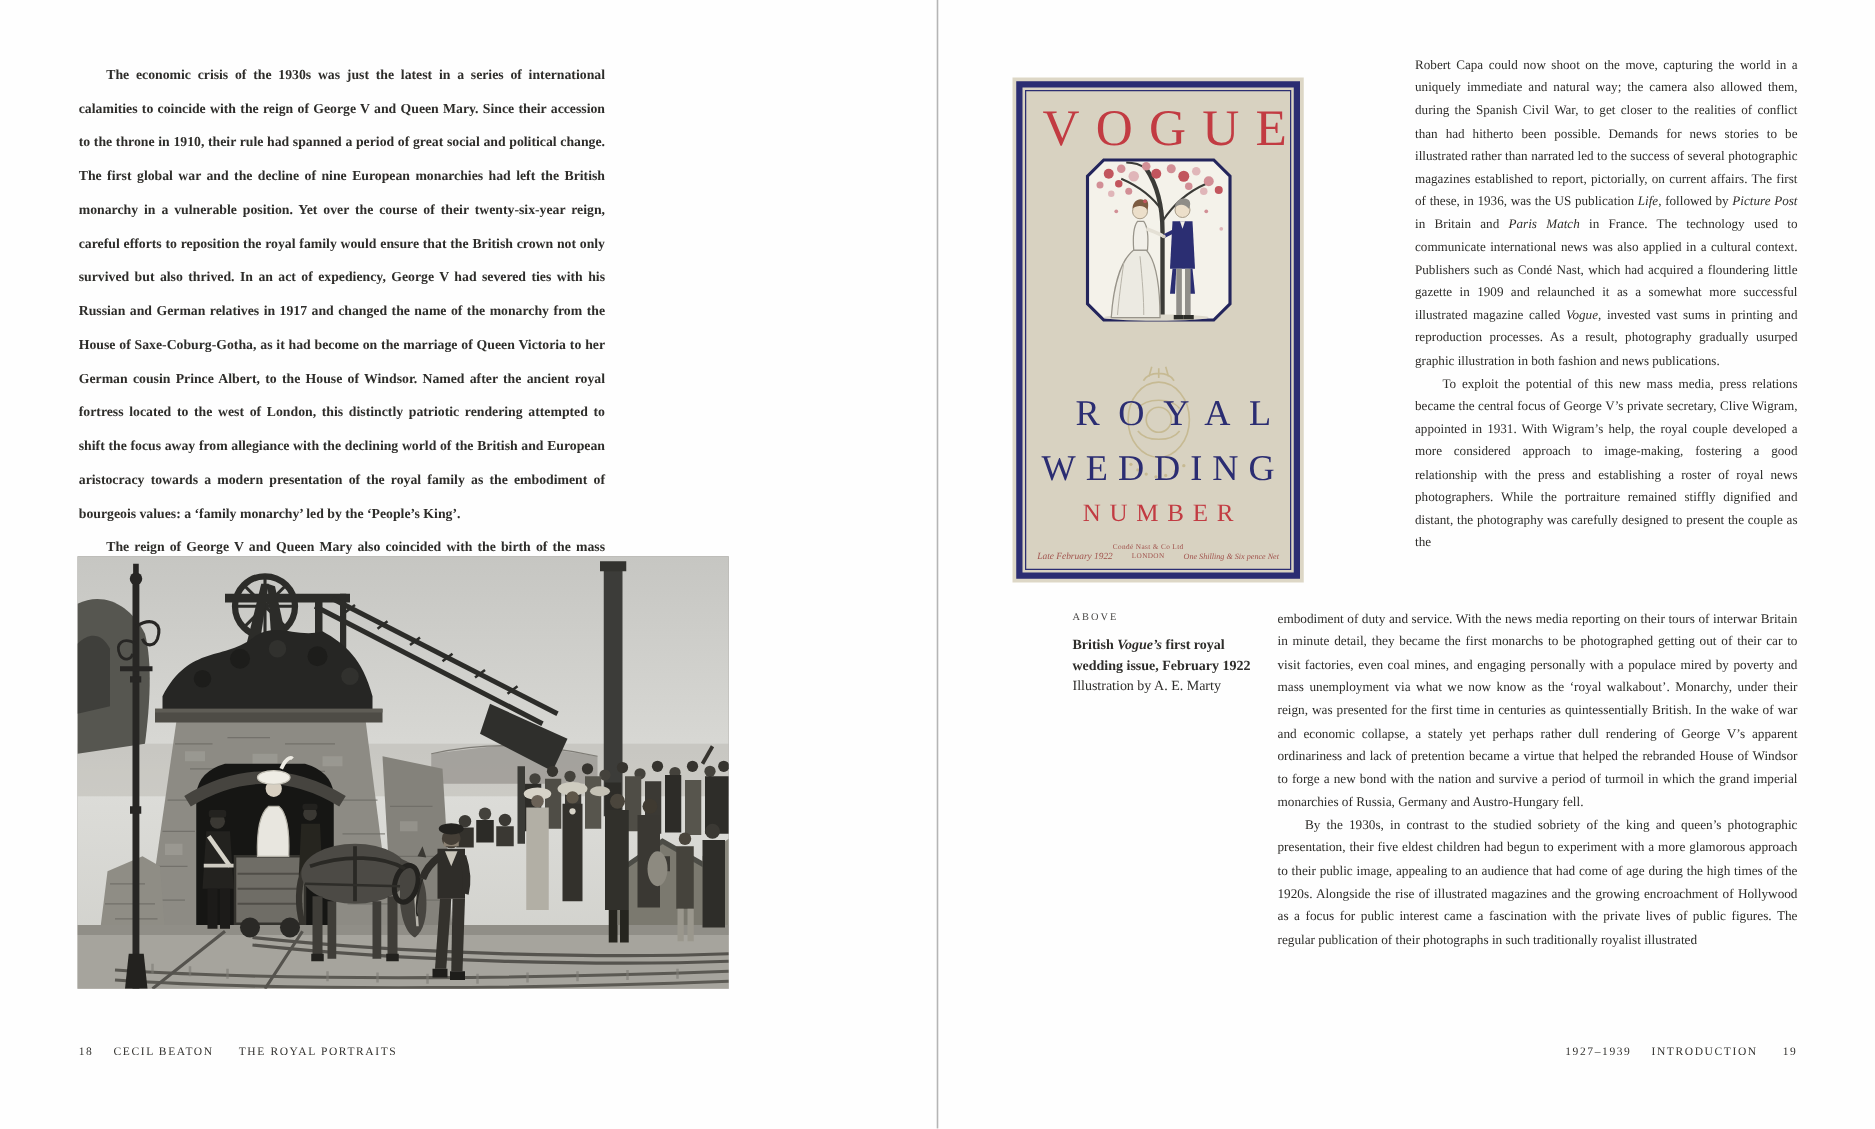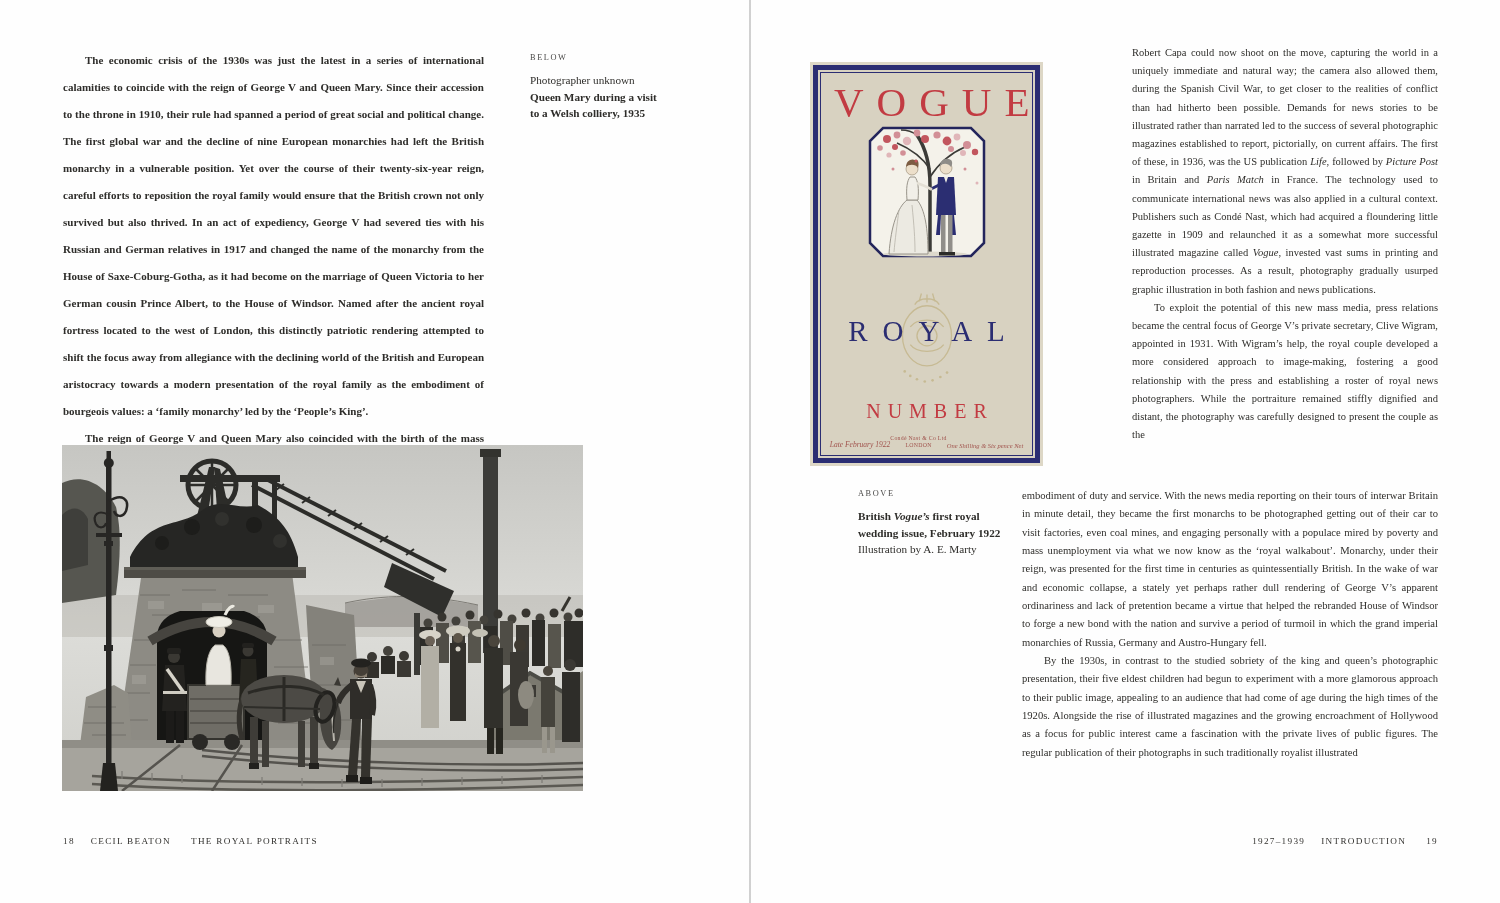--- a/index.html
+++ b/index.html
@@ -34,21 +34,21 @@
          background:#ddd7c6;padding:3px;box-sizing:border-box;}
   .cover-frame{height:100%;border:5px solid var(--navy,#2b2d72);padding:2px;box-sizing:border-box;background:#d8d2c1;}
   .cover-inner{height:100%;border:1px solid var(--navy,#2b2d72);position:relative;box-sizing:border-box;
                background:#d8d2c1;overflow:hidden;}
   .masthead{position:absolute;top:5px;left:0;right:0;text-align:center;font-size:41px;
             color:var(--red,#c23b42);letter-spacing:13px;text-indent:13px;font-weight:400;z-index:2;}
   .cover-art{position:absolute;top:52px;left:50%;transform:translateX(-50%);width:120px;height:134px;z-index:2;}
   .crest{position:absolute;top:216px;left:50%;transform:translateX(-50%);width:78px;height:100px;opacity:.55;z-index:0;}
   .cover-text{position:absolute;left:0;width:100%;text-align:center;z-index:1;}
   .line-the{top:204px;font-style:italic;font-size:27px;color:var(--red,#c23b42);}
-  .line-royal{top:242px;font-size:29px;letter-spacing:15px;text-indent:15px;color:var(--navy,#2b2d72);}
+  .line-royal{top:242px;font-size:29px;letter-spacing:15px;text-indent:15px;color:var(--navy,#2b2d72);text-align:right;}
   .line-wedding{top:286px;font-size:29px;letter-spacing:8px;text-indent:8px;color:var(--navy,#2b2d72);}
   .line-number{top:327px;font-size:20px;letter-spacing:7px;text-indent:7px;color:var(--red,#c23b42);}
   .cover-bottom{position:absolute;left:8px;right:8px;bottom:6px;display:flex;
                 justify-content:center;align-items:flex-end;color:#a0524c;z-index:2;}
   .cover-date{font-style:italic;font-size:7.5px;}
   .cover-pub{text-align:center;font-size:5.8px;line-height:6.8px;letter-spacing:.3px;}
   .cover-price{font-style:italic;font-size:6.5px;}
 
   
   .right-col{position:absolute;left:1132px;top:44px;width:306px;
@@ -63,26 +63,20 @@
 <body>
 
 <div id="canvas">
   <div class="gutter"></div>
 
   <div class="left-body">
     <p>The economic crisis of the 1930s was just the latest in a series of international calamities to coincide with the reign of George V and Queen Mary. Since their accession to the throne in 1910, their rule had spanned a period of great social and political change. The first global war and the decline of nine European monarchies had left the British monarchy in a vulnerable position. Yet over the course of their twenty-six-year reign, careful efforts to reposition the royal family would ensure that the British crown not only survived but also thrived. In an act of expediency, George V had severed ties with his Russian and German relatives in 1917 and changed the name of the monarchy from the House of Saxe-Coburg-Gotha, as it had become on the marriage of Queen Victoria to her German cousin Prince Albert, to the House of Windsor. Named after the ancient royal fortress located to the west of London, this distinctly patriotic rendering attempted to shift the focus away from allegiance with the declining world of the British and European aristocracy towards a modern presentation of the royal family as the embodiment of bourgeois values: a ‘family monarchy’ led by the ‘People’s King’.</p>
     <p>The reign of George V and Queen Mary also coincided with the birth of the mass media. The turbulence of the interwar years played an important role in accelerating the development of photographic technology. The release of the easy-to-use Leica 1(A) 35mm camera in 1925 revolutionized photography and heralded the birth of photojournalism. Documentary photographers such as Henri Cartier-Bresson and</p>
   </div>
 
-  <div class="caption caption-left">
-    <div class="cap-label">BELOW</div>
-    <div class="cap-line">Photographer unknown</div>
-    <div class="cap-line cap-bold">Queen Mary during a visit</div>
-    <div class="cap-line cap-bold">to a Welsh colliery, 1935</div>
-  </div>
 
   <div class="photo">
     <svg viewBox="0 0 521 346" preserveAspectRatio="none">
       <defs>
         <linearGradient id="sky" x1="0" y1="0" x2="0" y2="1">
           <stop offset="0" stop-color="#c6c6c2"></stop>
             <stop offset="0.55" stop-color="#dcdcd8"></stop>
             <stop offset="1" stop-color="#cfcfca"></stop>
         </linearGradient>
       </defs>
@@ -350,20 +344,21 @@
                 <circle cx="26" cy="81" r="1.2"></circle>
               <circle cx="33" cy="83" r="1.2"></circle>
                 <circle cx="40" cy="82" r="1.2"></circle>
                 <circle cx="47" cy="79" r="1.2"></circle>
               <circle cx="53" cy="75" r="1.2"></circle>
             </g>
           </svg>
         </div>
 
         <div class="cover-text line-royal">ROYAL</div>
+        <div class="cover-text line-wedding">WEDDING</div>
         <div class="cover-text line-number">NUMBER</div>
 
         <div class="cover-bottom">
           <span class="cover-date">Late February 1922</span>
           <span class="cover-pub"><span>Condé Nast &amp; Co Ltd</span><br><span>LONDON</span></span>
           <span class="cover-price">One Shilling &amp; Six pence Net</span>
         </div>
       </div>
     </div>
   </div>

